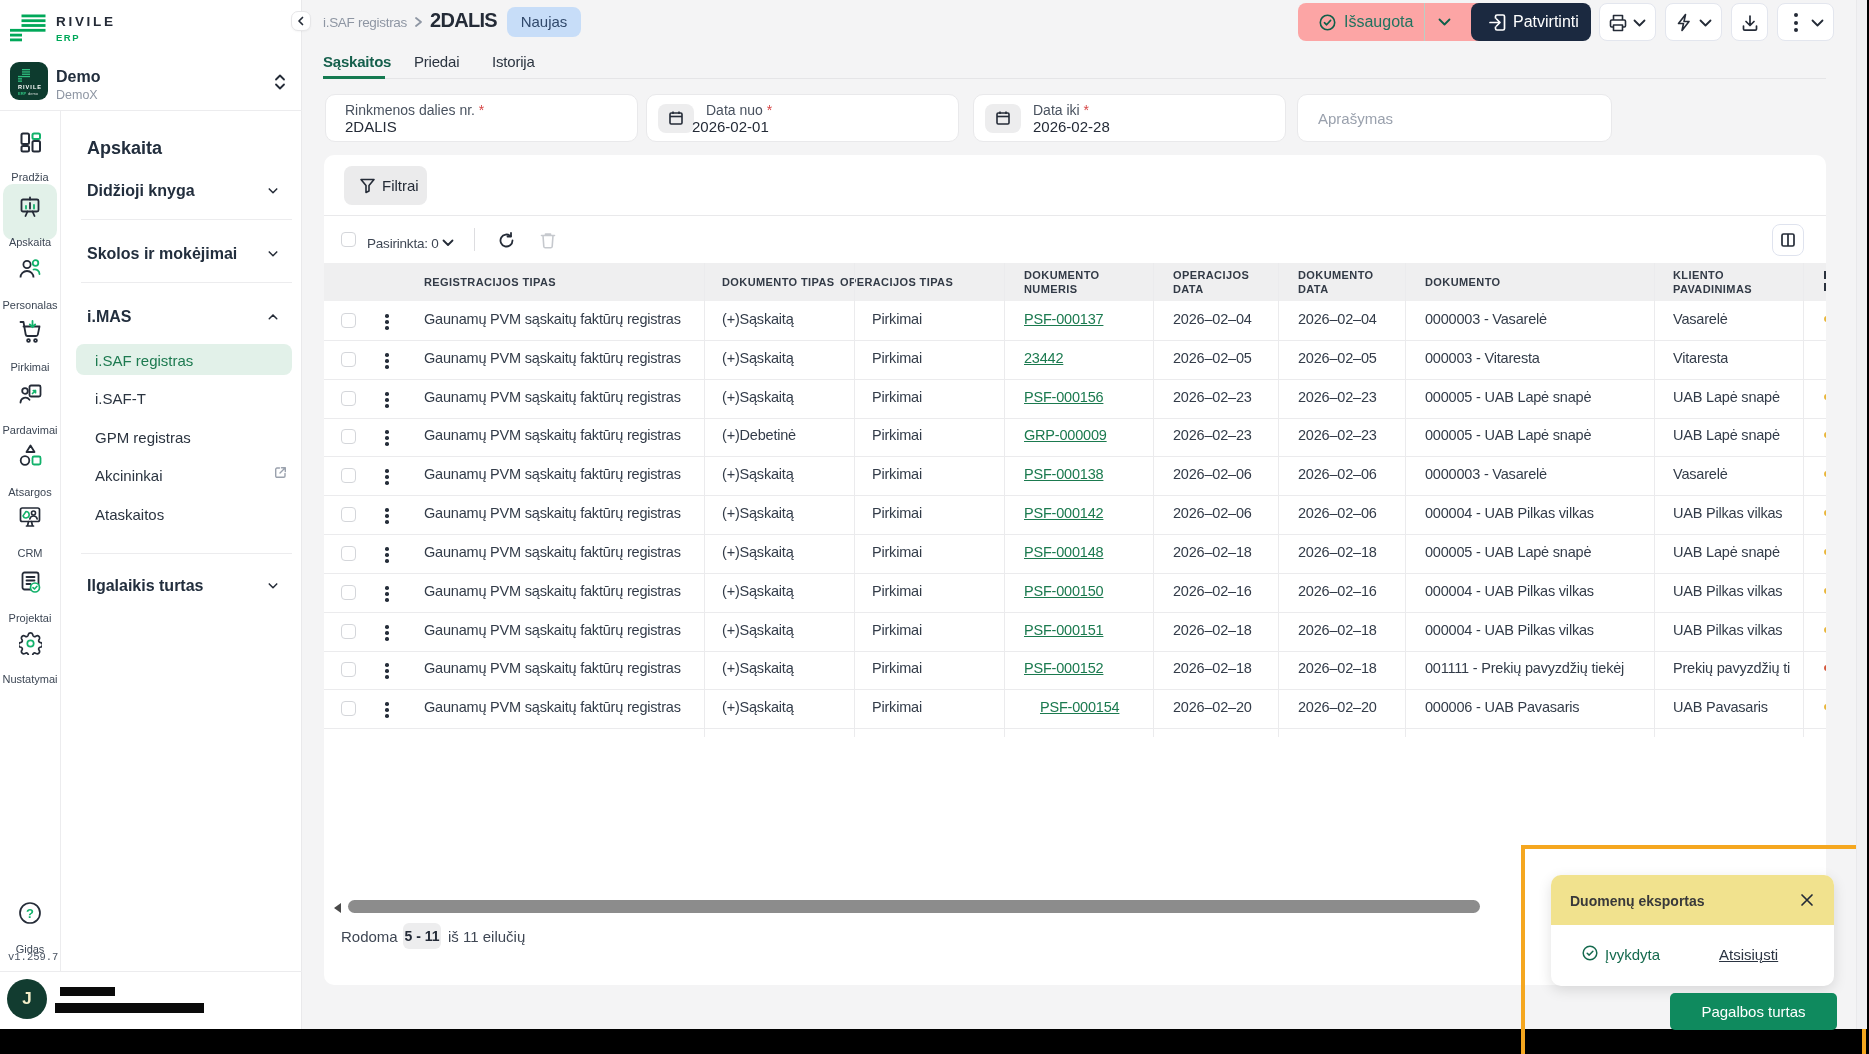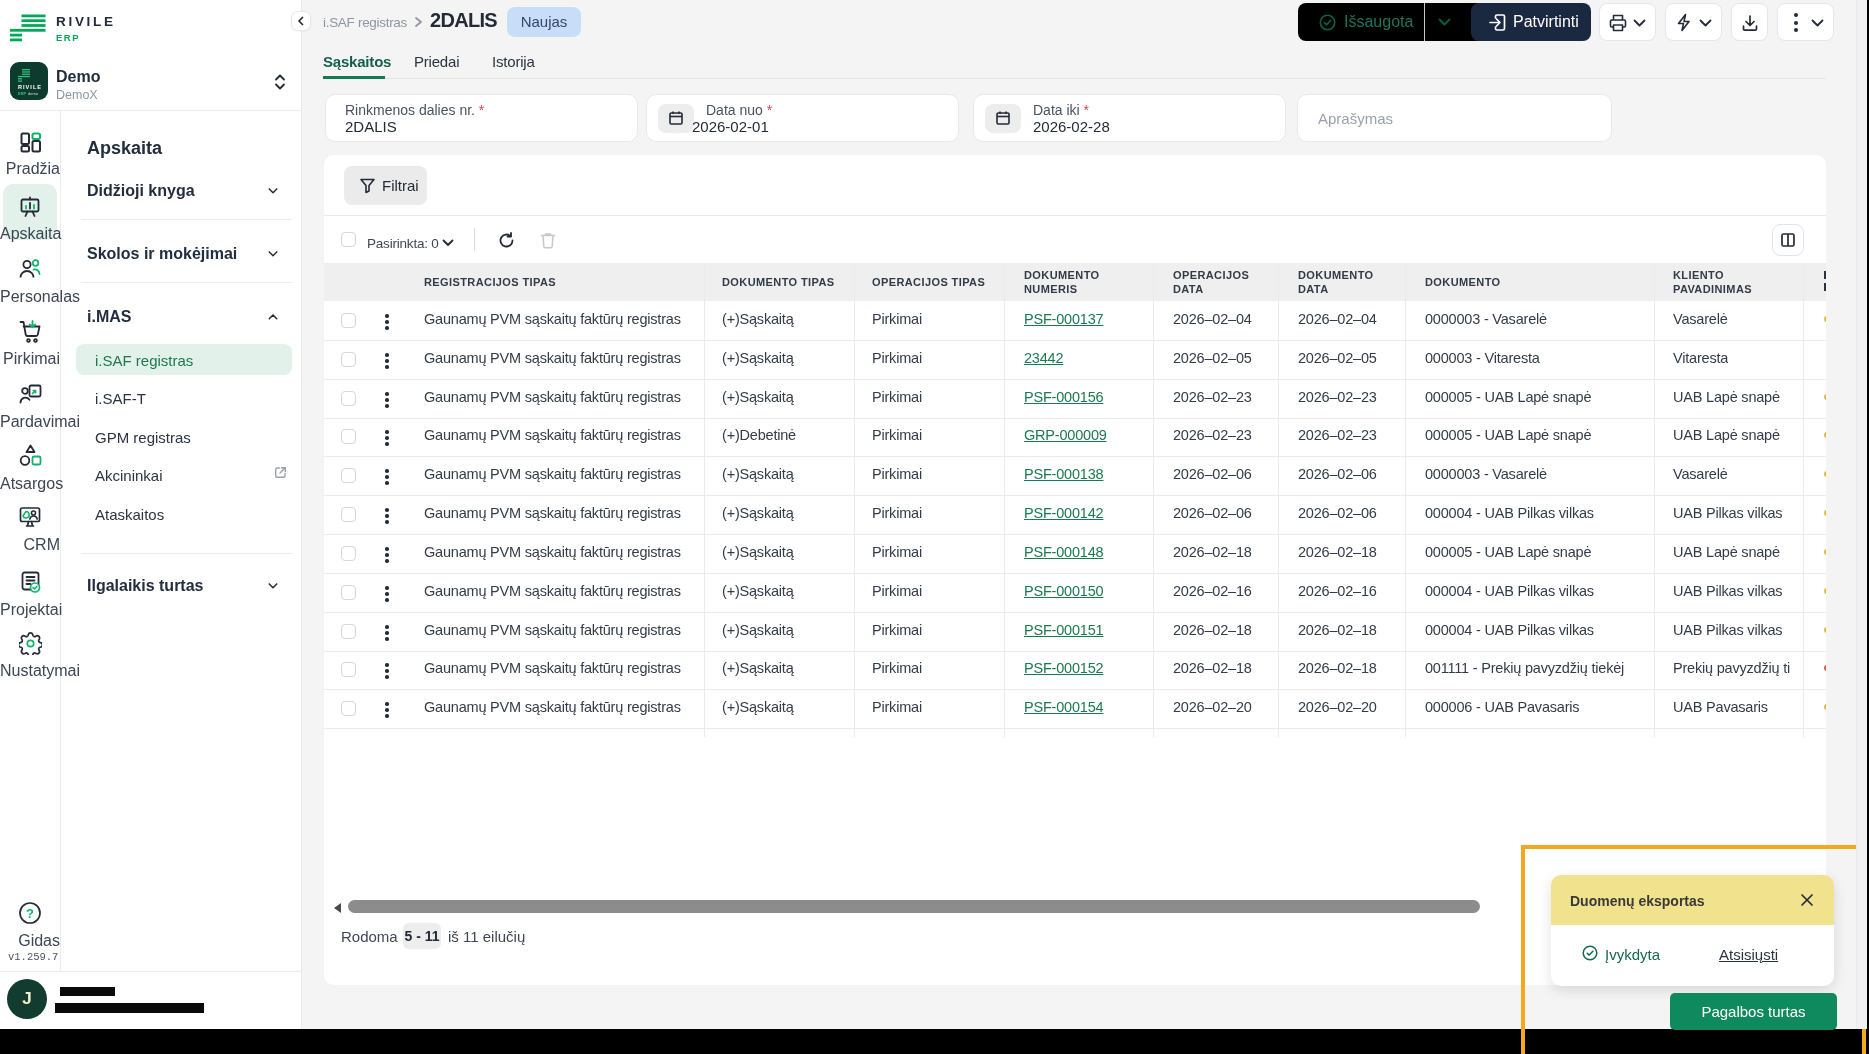--- a/index.html
+++ b/index.html
@@ -5,21 +5,21 @@
 * { margin:0; padding:0; box-sizing:border-box; }
 html,body { width:1869px; height:1054px; overflow:hidden; }
 body { font-family:"Liberation Sans", sans-serif; background:#f4f4f5; position:relative; color:#2b3440; }
 .abs { position:absolute; }
 
 
 #sidebar { position:absolute; left:0; top:0; width:302px; height:1029px; background:#fff; border-right:1px solid #e9e9eb; }
 #railline { position:absolute; left:60px; top:110px; width:1px; height:861px; background:#ececee; }
 #topdiv { position:absolute; left:0; top:110px; width:302px; height:1px; background:#ececee; }
 .railitem { position:absolute; left:0; width:60px; text-align:center; }
-.railitem .lbl { font-size:16px; color:#3c4654; margin-top:3px;text-align:right; }
+.railitem .lbl { font-size:11px; color:#3c4654; margin-top:14px; }
 .railactive { position:absolute; left:3px; width:54px; height:56px; background:#e2f1e9; border-radius:10px; }
 .menuhead { position:absolute; left:87px; font-size:18px; font-weight:bold; color:#222e3d; }
 .menusec { position:absolute; left:87px; font-size:16px; font-weight:bold; color:#222e3d; }
 .menuitem { position:absolute; left:95px; font-size:15px; color:#2b3440; }
 .menudiv { position:absolute; left:81px; width:211px; height:1px; background:#ececee; }
 .chev { position:absolute; width:10px; height:10px; }
 
 
 #crumb { position:absolute; top:15px; left:323px; font-size:13.5px; letter-spacing:-0.3px; color:#8e96a3; }
 #title { position:absolute; top:9px; left:430px; font-size:20px; letter-spacing:-0.7px; font-weight:bold; color:#242b37; }
@@ -246,21 +246,21 @@
   <div class="abs" style="left:60px;top:987px;width:55px;height:9px;background:#0a0a0a"></div>
   <div class="abs" style="left:55px;top:1003px;width:149px;height:10px;background:#0a0a0a"></div>
 </div>
 
 <div class="abs" style="left:291px;top:11px;width:20px;height:20px;background:#fff;border:1px solid #e6e6e8;border-radius:7px;box-shadow:0 1px 2px rgba(0,0,0,.04)">
   <svg width="18" height="18" viewBox="0 0 18 18">
       <path d="M10.5 5.5 L7 9 L10.5 12.5" fill="none" stroke="#242b37" stroke-width="1.7" stroke-linecap="round" stroke-linejoin="round"></path>
     </svg>
 </div>
 
-<div class="abs" style="left:1298px;top:3px;width:192px;height:38px;background:#000000;border-radius:8px">
+<div class="abs" style="left:1298px;top:3px;width:192px;height:38px;background:#fca5a5;border-radius:8px">
   <svg class="abs" style="left:21px;top:11px" width="17" height="17" viewBox="0 0 17 17">
       <circle cx="8.5" cy="8.5" r="7.2" fill="none" stroke="#0d5f49" stroke-width="1.6"></circle>
       <path d="M5.4 8.7 L7.6 10.8 L11.6 6.4" fill="none" stroke="#0d5f49" stroke-width="1.6" stroke-linecap="round" stroke-linejoin="round"></path>
     </svg>
   <span class="abs" style="left:46px;top:10px;font-size:16px;color:#20735f">Išsaugota</span>
   <div class="abs" style="left:126px;top:0;width:1px;height:38px;background:#b9cfc4"></div>
   <svg class="abs" style="left:140px;top:15px" width="13" height="9" viewBox="0 0 13 9">
       <path d="M1.5 1.5 L6.5 6.5 L11.5 1.5" fill="none" stroke="#0d5f49" stroke-width="1.8" stroke-linecap="round" stroke-linejoin="round"></path>
     </svg>
 </div>
@@ -374,21 +374,21 @@
     <svg width="14" height="14" viewBox="0 0 14 14" style="margin:8px">
         <rect x="1" y="1" width="12" height="12" rx="1.5" fill="none" stroke="#242b37" stroke-width="1.7"></rect>
         <line x1="7" y1="1" x2="7" y2="13" stroke="#242b37" stroke-width="1.7"></line>
       </svg>
   </div>
 
   <div class="abs" style="left:0;top:108px;width:1502px;height:38px;background:#efeff0"></div>
 
   <div class="th" style="left:100px;top:120px">REGISTRACIJOS TIPAS</div>
   <div class="th" style="left:398px;top:120px">DOKUMENTO TIPAS</div>
-  <div class="th" style="left:548px;top:120px">OPERACIJOS TIPAS</div>
+  <div class="th" style="left:516px;top:120px">OPERACIJOS TIPAS</div>
   <div class="th" style="left:700px;top:113px">DOKUMENTO<br>NUMERIS</div>
   <div class="th" style="left:849px;top:113px">OPERACIJOS<br>DATA</div>
   <div class="th" style="left:974px;top:113px">DOKUMENTO<br>DATA</div>
   <div class="th" style="left:1101px;top:120px">DOKUMENTO</div>
   <div class="th" style="left:1349px;top:113px">KLIENTO<br>PAVADINIMAS</div>
   <div class="abs" style="left:1500px;top:116px;width:3px;height:8px;background:#2b323e"></div>
   <div class="abs" style="left:1500px;top:128px;width:3px;height:8px;background:#2b323e"></div>
 
   <div class="colline" style="left:380px"></div>
   <div class="colline" style="left:530px"></div>
@@ -561,21 +561,21 @@
   <div class="rowline" style="top:573px"></div>
   <div class="cbx" style="left:17px;top:546px"></div>
   <div class="dots" style="left:61px;top:547px">
       <i></i>
       <i></i>
       <i></i>
     </div>
   <div class="cell" style="left:100px;top:544px">Gaunamų PVM sąskaitų faktūrų registras</div>
   <div class="cell" style="left:398px;top:544px">(+)Sąskaitą</div>
   <div class="cell" style="left:548px;top:544px">Pirkimai</div>
-  <div class="cell link" style="left:700px;top:544px">PSF-000154</div>
+  <div class="cell link" style="left:716px;top:544px">PSF-000154</div>
   <div class="cell" style="left:849px;top:544px">2026–02–20</div>
   <div class="cell" style="left:974px;top:544px">2026–02–20</div>
   <div class="cell" style="left:1101px;top:544px;max-width:228px;overflow:hidden">000006 - UAB Pavasaris</div>
   <div class="cell" style="left:1349px;top:544px;max-width:130px;overflow:hidden">UAB Pavasaris</div>
   <div class="abs" style="left:1500px;top:549px;width:6px;height:6px;border-radius:50%;background:#e9b63a"></div>
 
   <svg class="abs" style="left:8px;top:747px" width="10" height="12" viewBox="0 0 10 12">
       <path d="M9 1 L2 6 L9 11 z" fill="#4a4a4a"></path>
     </svg>
   <div class="abs" style="left:24px;top:745px;width:1132px;height:13px;background:#8c8c8c;border-radius:7px"></div>

